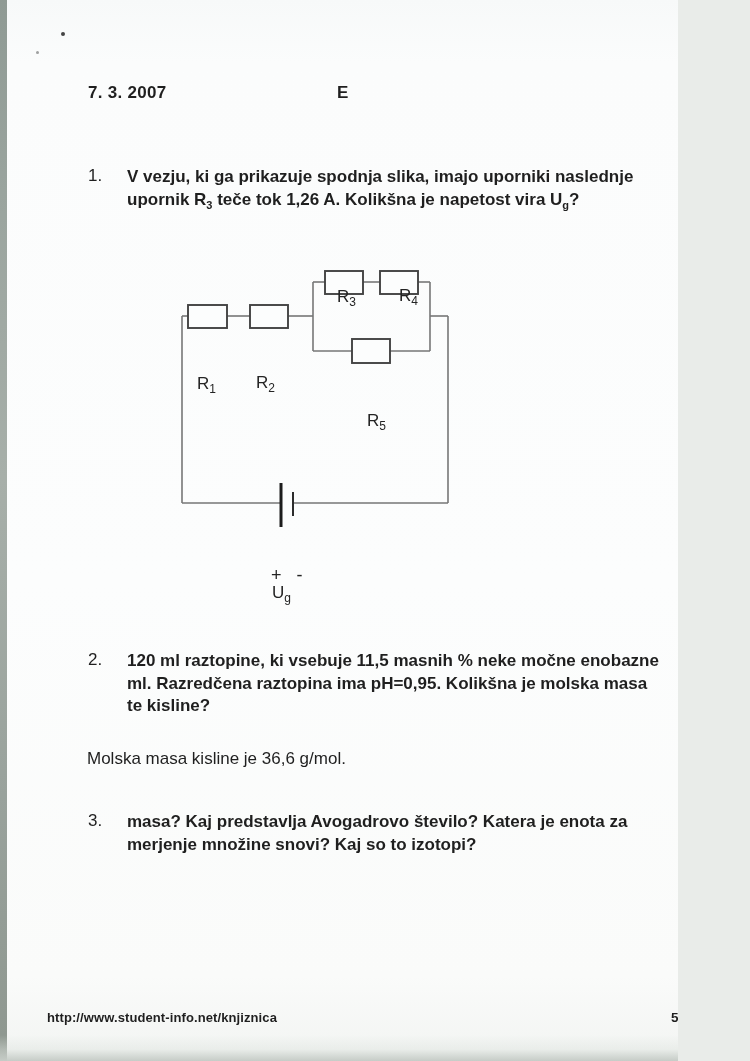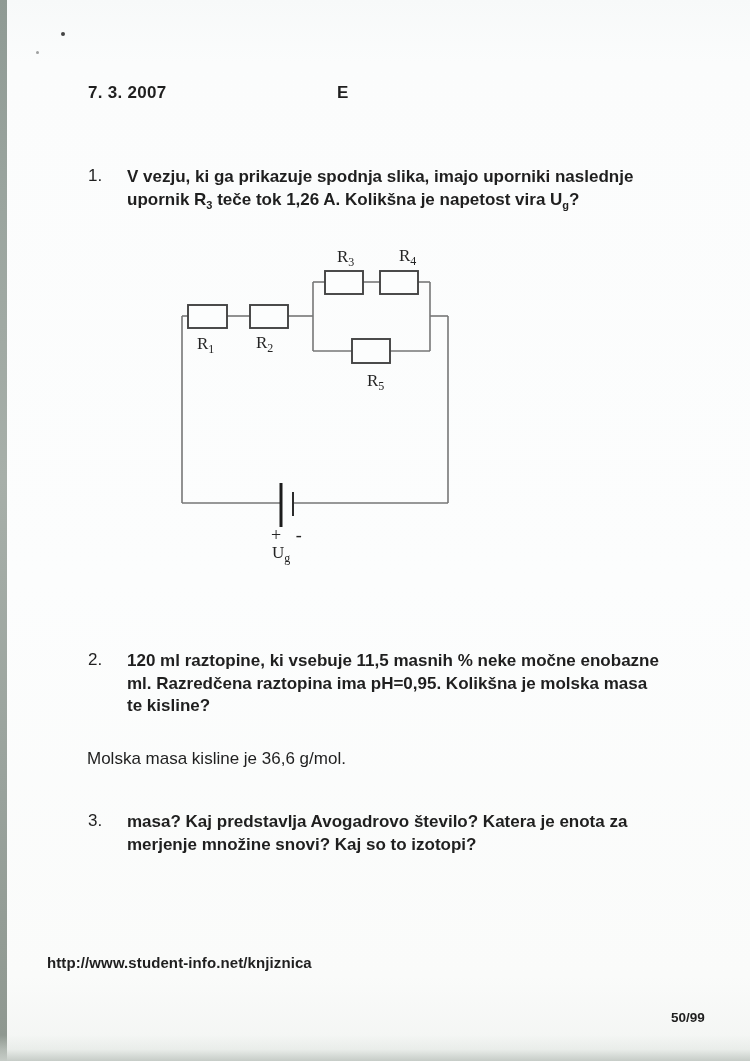--- a/index.html
+++ b/index.html
@@ -11,21 +11,21 @@
   }
   *{margin:0;padding:0;box-sizing:border-box;}
   html,body{width:750px;height:1061px;}
   body{
     background:#e9ece9;
     font-family:"Liberation Sans",sans-serif;
     color:var(--ink);
   }
   .page{
     position:relative;
-    width:750px;height:1061px;
+    width:678px;height:1061px;
     background:linear-gradient(180deg,#f7f9f9 0%,#fbfcfc 6%,#fcfdfd 55%,#fafbfa 92%,#f2f4f2 100%);
     overflow:hidden;
   }
   
   .scan-strip{
     position:absolute;left:0;top:0;width:7px;height:1061px;
     background:linear-gradient(180deg,#8f9a94 0%,#9aa49e 18%,#a7afa9 45%,#99a29c 75%,#8e978f 100%);
   }
   .bottom-shade{
     position:absolute;left:0;bottom:0;width:750px;height:26px;
@@ -45,27 +45,27 @@
   sub{font-size:11px;line-height:0;}
   .answer{position:absolute;left:87px;font-size:17px;white-space:nowrap;}
   
   .circuit{position:absolute;left:170px;top:245px;width:290px;height:330px;}
   .circuit svg{position:absolute;left:0;top:0;}
   .wire{stroke:var(--wire);stroke-width:1.6;fill:none;}
   .rbox{stroke:var(--component-border);stroke-width:1.9;fill:#fcfdfd;}
   .plate-long{stroke:#1c1c1c;stroke-width:3;}
   .plate-short{stroke:#2c2c2c;stroke-width:2;}
   .clabel{
-    position:absolute;font-family:Liberation Serif, serif;
-    font-size:17px;color:#242424;white-space:nowrap;
+    position:absolute;font-family:Liberation Sans, sans-serif;
+    font-size:17px;color:#242424;white-space:nowrap;margin-top:40px;
   }
   .clabel sub{font-size:12px;}
   .polarity{letter-spacing:5px;font-size:18px;}
   
-  .footer-url{position:absolute;left:47px;top:954px;font-size:15px;font-weight:bold;letter-spacing:.1px;}
+  .footer-url{position:absolute;left:47px;top:1010px;font-size:13px;font-weight:bold;letter-spacing:.1px;}
   .footer-page{position:absolute;left:671px;top:1010px;font-size:13.5px;font-weight:bold;}
 </style>
 </head>
 <body>
 
 <div class="page">
 
   <div class="scan-strip"></div>
   <div class="speck s1"></div>
   <div class="speck s2"></div>

